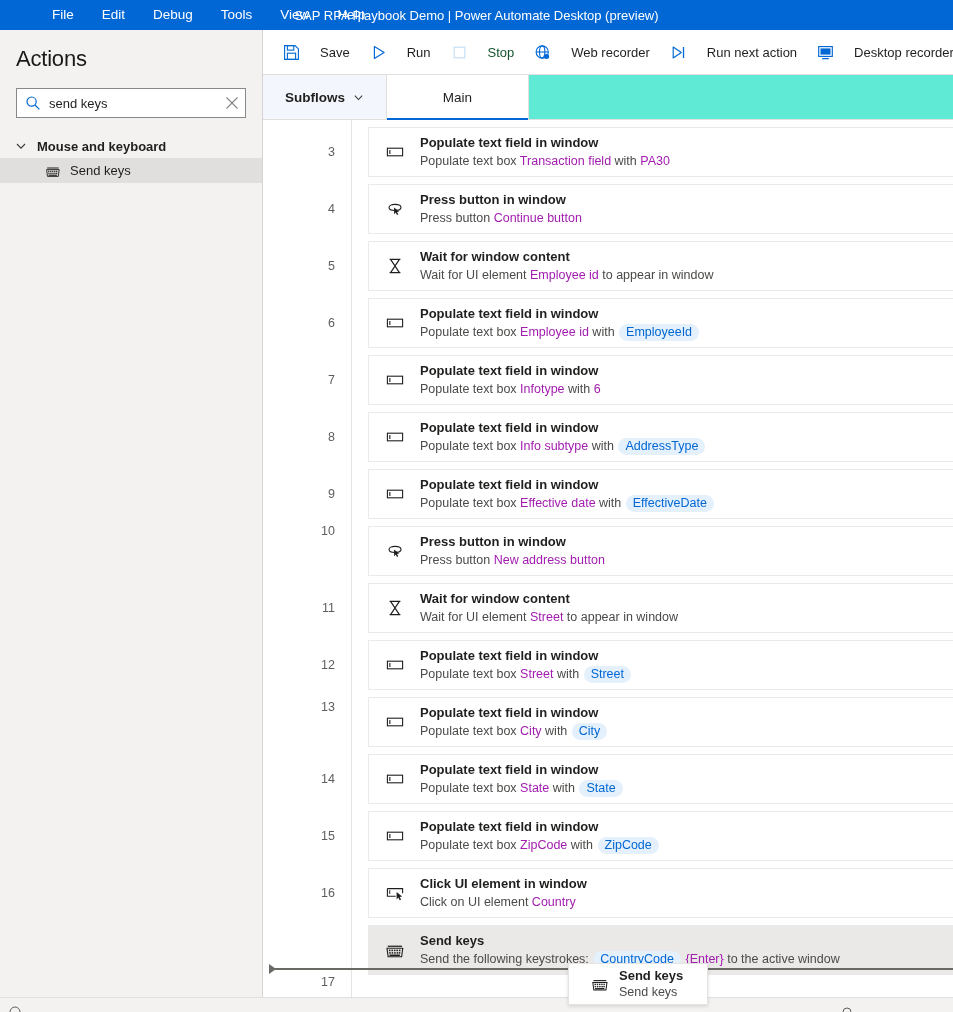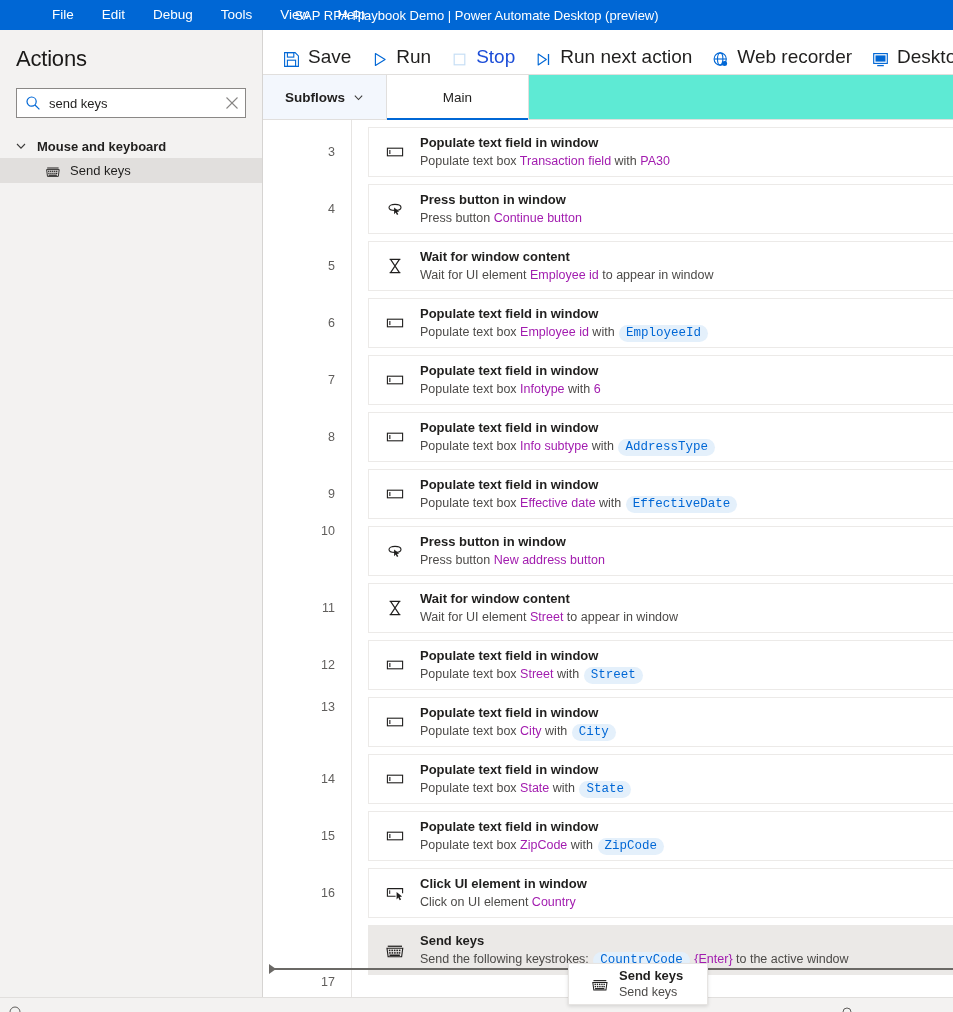--- a/index.html
+++ b/index.html
@@ -76,24 +76,24 @@
 
   
   .right-side { flex: 1 1 auto; display: flex; flex-direction: column; min-width: 0; }
 
   
   .toolbar {
     height: 45px; background: #ffffff; border-bottom: 1px solid #e1dfdd;
     display: flex; align-items: center; padding-left: 10px; flex: 0 0 45px;
   }
   .tb-btn {
-    display: flex; align-items: flex-end; height: 32px; padding: 0 10px;
-    font-size: 19px; color: #201f1e; white-space: nowrap; cursor: default;
-  }
-  .tb-btn.disabled { color: #1d4ed8; }
+    display: flex; align-items: center; height: 32px; padding: 0 10px;
+    font-size: 13px; color: #201f1e; white-space: nowrap; cursor: default; gap: 12px;
+  }
+  .tb-btn.disabled { color: #14532d; }
   .tb-ico { width: 17px; height: 17px; flex: 0 0 17px; margin-right: 8px; display:block; }
   .tb-sep { width: 1px; height: 26px; background: #d2d0ce; margin: 0 12px; flex: 0 0 1px; }
 
   
   .tabstrip {
     height: 45px; display: flex; flex: 0 0 45px;
     background: #5eead4; border-bottom: 1px solid #e1dfdd; position: relative;
   }
   .subflows-tab {
     width: 124px; background: #f3f7fd; display: flex; align-items: center;
@@ -144,21 +144,20 @@
   }
   .act-desc {
     font-size: 12.5px; color: #4c4a48; line-height: 18px; white-space: nowrap;
     margin-top: 1px;
   }
   .lnk { color: #a21caf; }
   .pill {
     display: inline-block; background: #e4f0fb; color: #0067d5;
     border-radius: 9px; padding: 1px 7px; margin: 0 1px;
     line-height: 15px;
-    font-family: Liberation Mono, monospace;
   }
 
   
   .drop-line {
     position: absolute; left: 269px; right: 0; top: 968px; height: 2px;
     background: #6b6966; z-index: 40;
   }
   .drop-line::before {
     content: ''; position: absolute; left: 0; top: -4px;
     width: 0; height: 0;
@@ -273,34 +272,34 @@
 
         <div class="tb-btn disabled">
           <svg class="tb-ico" viewBox="0 0 17 17">
             <rect x="3.2" y="3.2" width="10.6" height="10.6" fill="none" stroke="#c7dff5" stroke-width="1.2"></rect>
           </svg>
           <span>Stop</span>
         </div>
 
         <div class="tb-btn">
           <svg class="tb-ico" viewBox="0 0 17 17">
-            <polygon points="3.2,3.0 11.3,8.5 3.2,14.0" fill="none" stroke="#0067d5" stroke-width="1.15" stroke-linejoin="round"></polygon>
-            <line x1="13.5" y1="3.0" x2="13.5" y2="14.0" stroke="#0067d5" stroke-width="1.3"></line>
-          </svg>
-          <span>Run next action</span>
-        </div>
-
-        <div class="tb-btn">
-          <svg class="tb-ico" viewBox="0 0 17 17">
             <circle cx="8.2" cy="8.0" r="6.1" fill="none" stroke="#0067d5" stroke-width="1.1"></circle>
             <ellipse cx="8.2" cy="8.0" rx="2.7" ry="6.1" fill="none" stroke="#0067d5" stroke-width="1.1"></ellipse>
             <line x1="2.2" y1="8.0" x2="14.3" y2="8.0" stroke="#0067d5" stroke-width="1.1"></line>
             <circle cx="12.6" cy="12.4" r="2.5" fill="#0067d5"></circle>
           </svg>
           <span>Web recorder</span>
+        </div>
+
+        <div class="tb-btn">
+          <svg class="tb-ico" viewBox="0 0 17 17">
+            <polygon points="3.2,3.0 11.3,8.5 3.2,14.0" fill="none" stroke="#0067d5" stroke-width="1.15" stroke-linejoin="round"></polygon>
+            <line x1="13.5" y1="3.0" x2="13.5" y2="14.0" stroke="#0067d5" stroke-width="1.3"></line>
+          </svg>
+          <span>Run next action</span>
         </div>
 
         <div class="tb-btn">
           <svg class="tb-ico" viewBox="0 0 17 17">
             <rect x="1.7" y="2.6" width="13.6" height="9.8" fill="none" stroke="#0067d5" stroke-width="1.15"></rect>
             <rect x="3.5" y="4.4" width="10" height="6.2" fill="#0067d5"></rect>
             <line x1="5.2" y1="14.6" x2="11.8" y2="14.6" stroke="#0067d5" stroke-width="1.3"></line>
           </svg>
           <span>Desktop recorder</span>
         </div>

